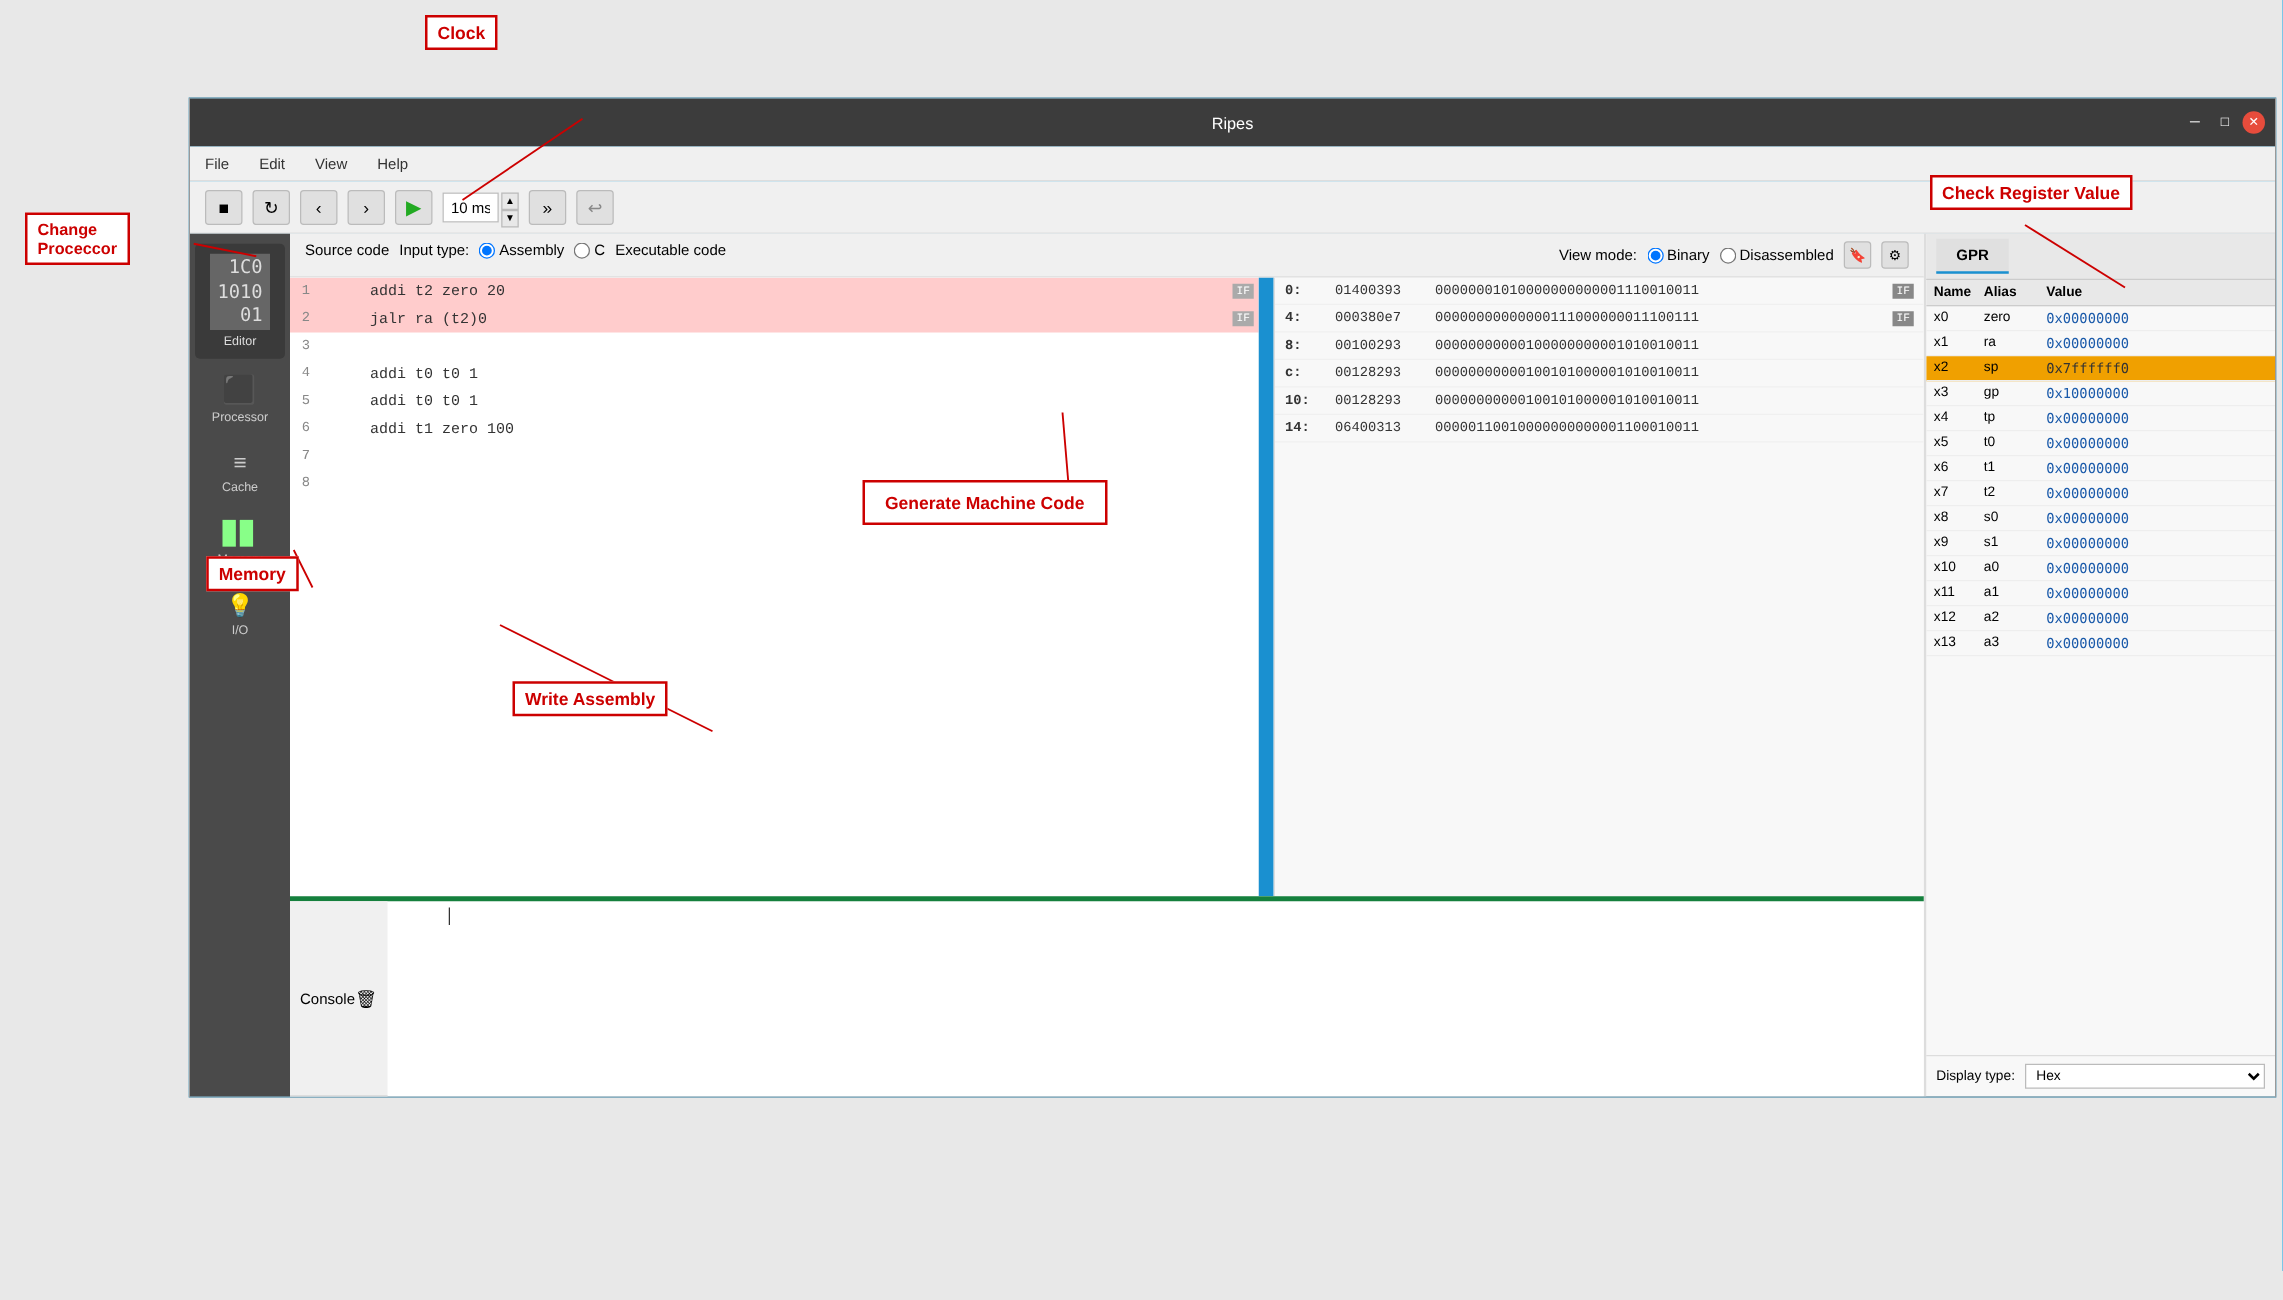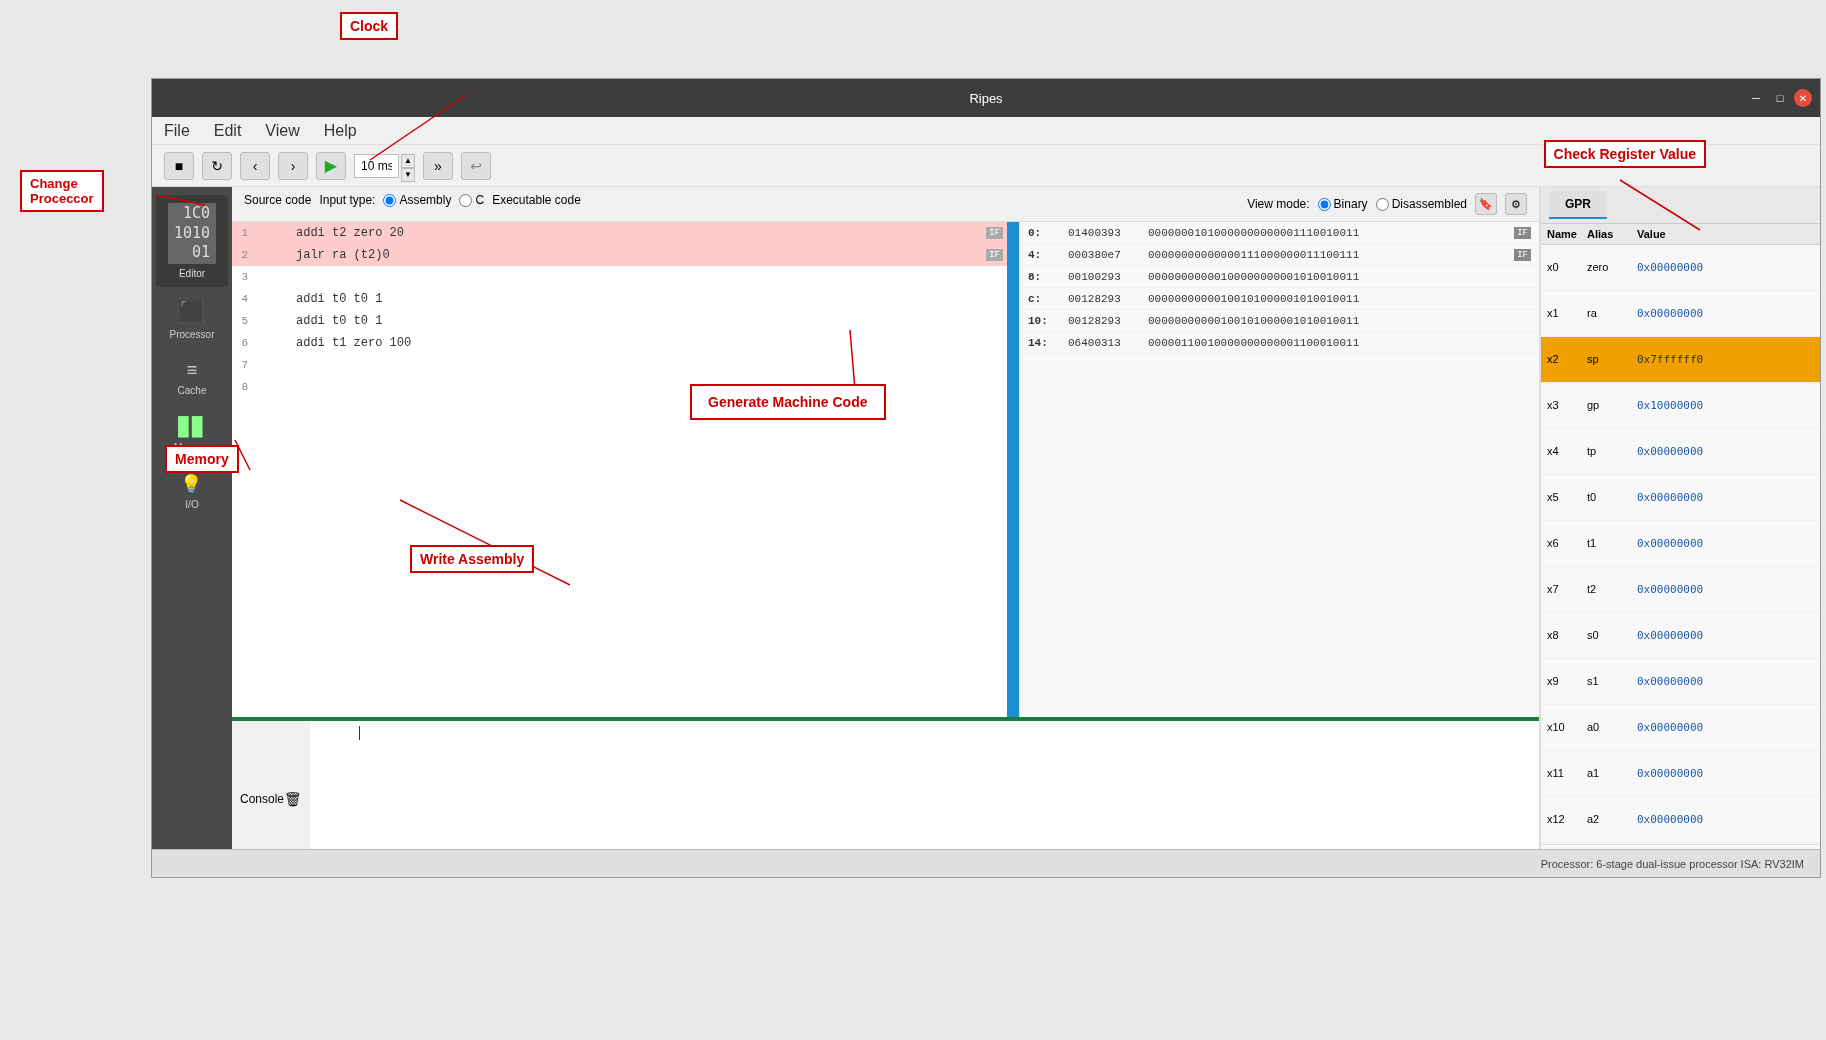--- a/index.html
+++ b/index.html
@@ -72,21 +72,21 @@
     .menu-bar {
       background: #f0f0f0;
       height: 28px;
       display: flex;
       align-items: center;
       padding: 0 8px;
       border-bottom: 1px solid #ddd;
       gap: 16px;
     }
     .menu-item {
-      font-size: 16px;
+      font-size: 12px;
       color: #333;
       cursor: pointer;
       padding: 2px 4px;
     }
 
     
     .toolbar {
       background: #f0f0f0;
       height: 42px;
       display: flex;
@@ -376,21 +376,21 @@
       padding: 4px 6px;
     }
     .reg-row {
       display: grid;
       grid-template-columns: 40px 50px 1fr;
       border-bottom: 1px solid #eee;
       font-size: 11px;
     }
     .reg-row.highlighted { background: #f0a000; }
     .reg-cell {
-      padding: 16px 6px;
+      padding: 3px 6px;
     }
     .reg-value {
       color: #1a5aaa;
       font-family: monospace;
     }
     .reg-row.highlighted .reg-value { color: #333; }
 
     .display-type-bar {
       padding: 6px 8px;
       border-top: 1px solid #ddd;
@@ -767,16 +767,13 @@
         <select class="display-select">
           <option>Hex</option>
           <option>Decimal</option>
           <option>Binary</option>
           <option>Octal</option>
         </select>
       </div>
     </div>
   </div>
 
-  <div class="status-bar">
-    <span>Processor: 6-stage dual-issue processor   ISA: RV32IM</span>
-  </div>
 </div>
 
 </body></html>

